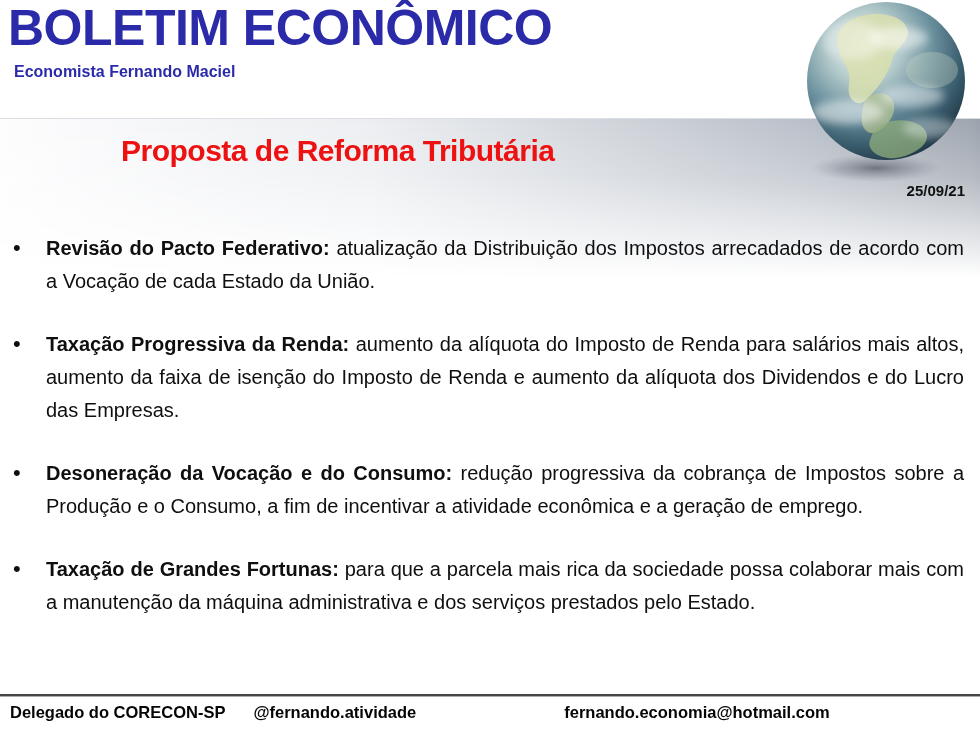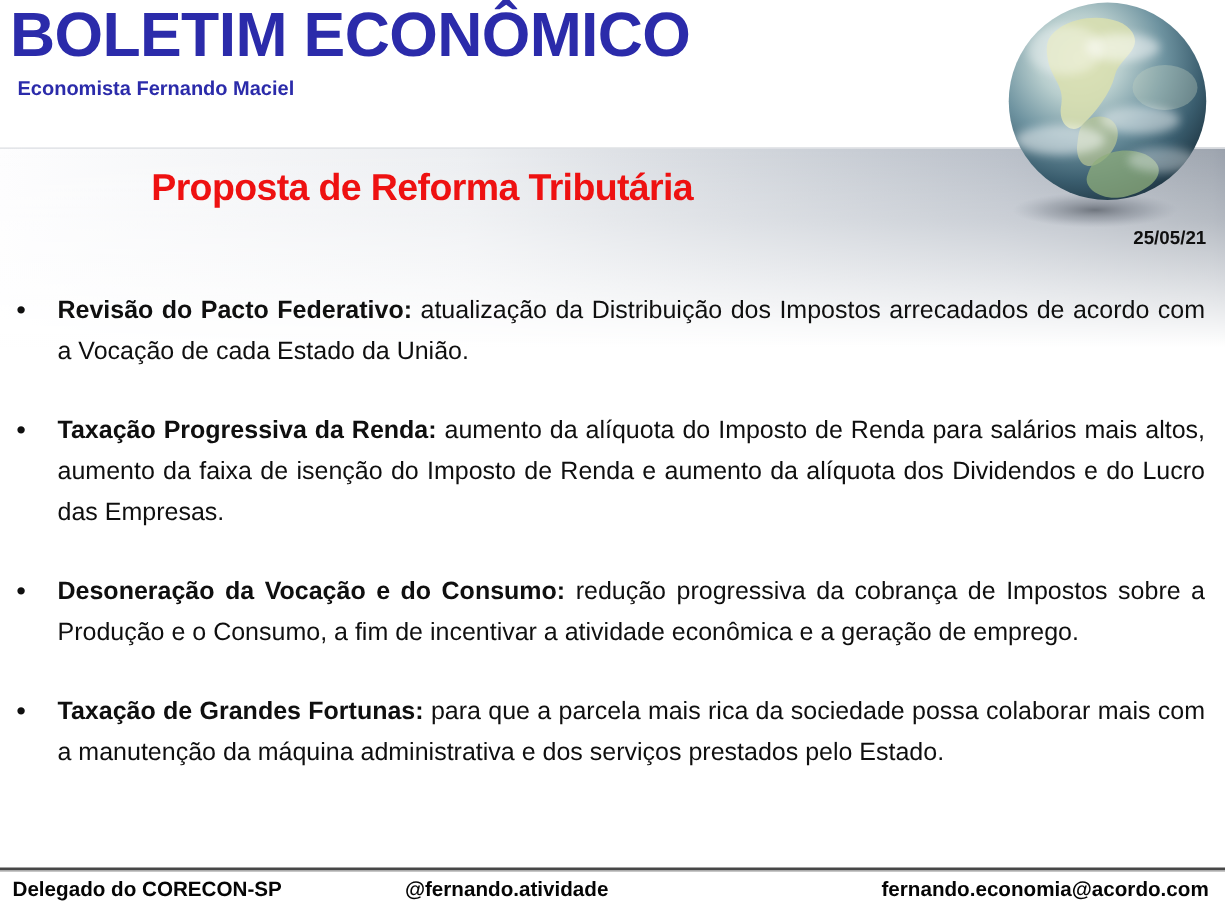--- a/index.html
+++ b/index.html
@@ -67,22 +67,22 @@
   }
   .lead{font-weight:bold;}
 
   
   .footer-rule{
     position:absolute;left:0;right:0;top:694px;height:2px;
     background:#474747;border-bottom:1px solid #ababab;
   }
   .footer{
     position:absolute;left:10px;right:13px;top:703px;
-    display:flex;justify-content:space-between;align-items:baseline;
-    font-size:16.5px;font-weight:bold;color:#050505;
+    display:flex;justify-content:flex-start;align-items:baseline;
+    font-size:16.5px;font-weight:bold;color:#050505;gap:28px;
   }
   .footer .f-center{margin-right:120px;}
 </style>
 </head>
 <body>
 
 <div class="slide">
 
   <h1 class="masthead-title">BOLETIM ECONÔMICO</h1>
   <div class="masthead-subtitle">Economista Fernando Maciel</div>
@@ -121,21 +121,21 @@
         <ellipse cx="48" cy="112" rx="36" ry="12" fill="#ffffff" opacity="0.5" filter="url(#soft)"></ellipse>
         <ellipse cx="112" cy="96" rx="32" ry="11" fill="#ffffff" opacity="0.45" filter="url(#soft)"></ellipse>
         <ellipse cx="98" cy="38" rx="30" ry="11" fill="#ffffff" opacity="0.5" filter="url(#soft)"></ellipse>
         <ellipse cx="130" cy="128" rx="28" ry="10" fill="#eef2f4" opacity="0.4" filter="url(#soft)"></ellipse>
         <ellipse cx="52" cy="40" rx="30" ry="20" fill="#ffffff" opacity="0.35" filter="url(#soft)"></ellipse>
       </g>
     </svg>
   </div>
 
   <h2 class="slide-title">Proposta de Reforma Tributária</h2>
-  <div class="date">25/05/21</div>
+  <div class="date">25/09/21</div>
 
   <ul class="bullets">
     <li>
       <span class="dot">•</span>
       <span class="lead">Revisão do Pacto Federativo:</span>
       <span>atualização da Distribuição dos Impostos arrecadados de acordo com a Vocação de cada Estado da União.</span>
     </li>
     <li>
       <span class="dot">•</span>
       <span class="lead">Taxação Progressiva da Renda:</span>
@@ -150,16 +150,16 @@
       <span class="dot">•</span>
       <span class="lead">Taxação de Grandes Fortunas:</span>
       <span>para que a parcela mais rica da sociedade possa colaborar mais com a manutenção da máquina administrativa e dos serviços prestados pelo Estado.</span>
     </li>
   </ul>
 
   <div class="footer-rule"></div>
   <div class="footer">
     <span class="f-left">Delegado do CORECON-SP</span>
     <span class="f-center">@fernando.atividade</span>
-    <span class="f-right">fernando.economia@acordo.com</span>
+    <span class="f-right">fernando.economia@hotmail.com</span>
   </div>
 
 </div>
 
 </body></html>

